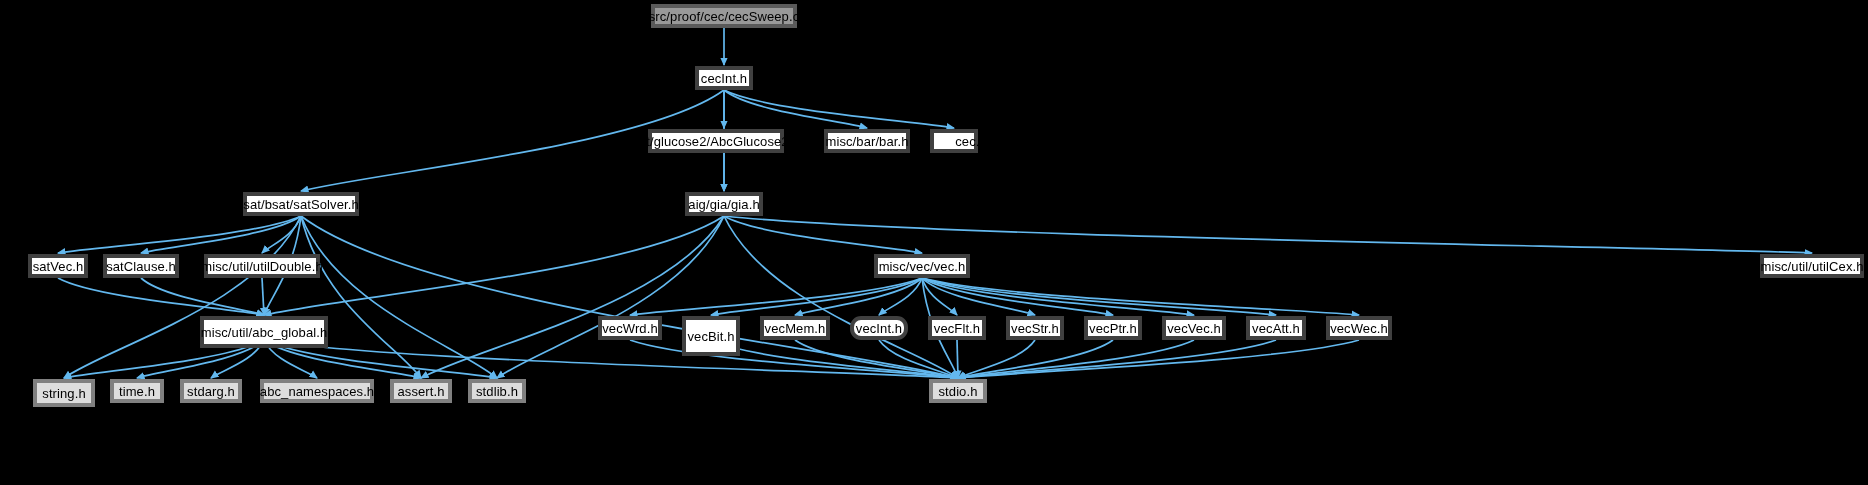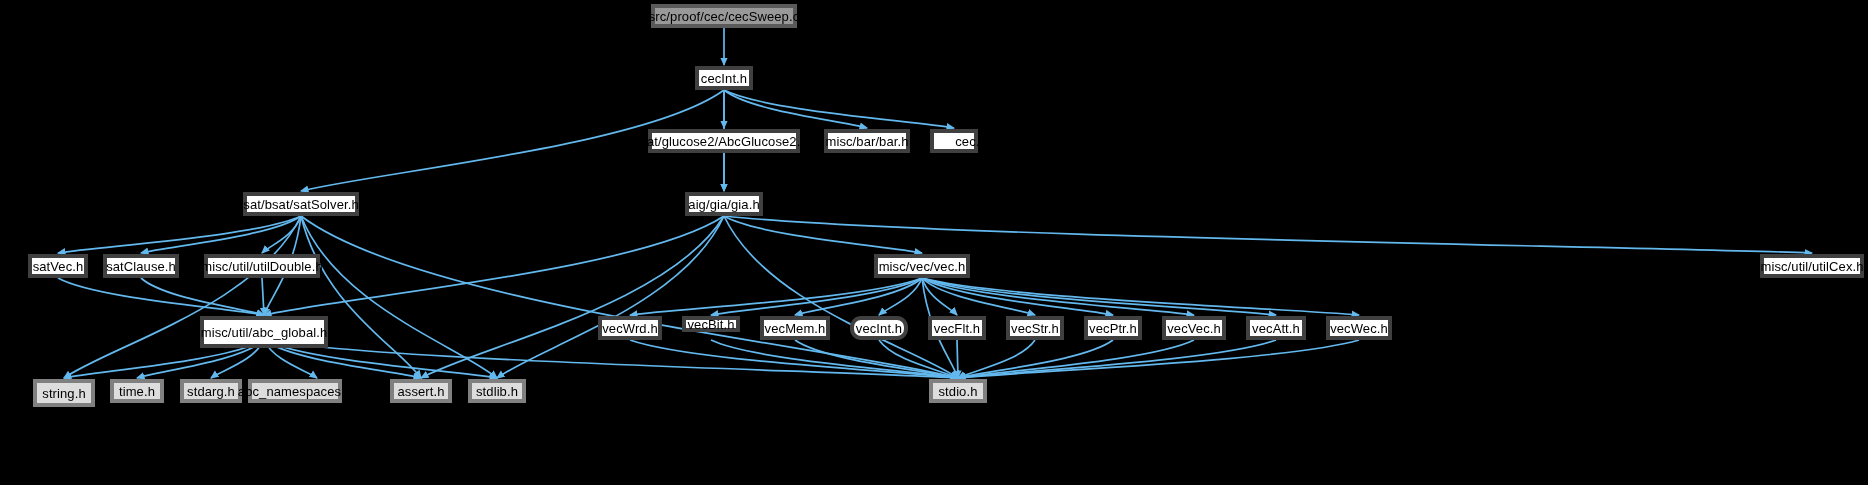--- a/index.html
+++ b/index.html
@@ -106,42 +106,42 @@
         <path d="M264,340 C254.46,360.9 221.6,370.4 211,378" marker-end="url(#ah)" stroke="#63b8ee"></path>
         <path d="M264,340 C273.54,360.9 306.4,370.4 317,378" marker-end="url(#ah)" stroke="#63b8ee"></path>
         <path d="M264,340 C292.26,360.9 389.6,370.4 421,378" marker-end="url(#ah)" stroke="#63b8ee"></path>
         <path d="M264,340 C305.94,360.9 450.4,370.4 497,378" marker-end="url(#ah)" stroke="#63b8ee"></path>
         <path d="M264,340 C388.92,360.9 819.2,370.4 958,378" marker-end="url(#ah)" stroke="#63b8ee"></path>
       </g>
   </svg>
   <div id="nodes">
       <div class="node root" style="left: 651px; top: 4px; width: 146px; height: 24px;">src/proof/cec/cecSweep.c</div>
       <div class="node" style="left: 695px; top: 66px; width: 58px; height: 24px;">cecInt.h</div>
-      <div class="node" style="left: 648px; top: 129px; width: 152px; height: 24px;">sat/glucose2/AbcGlucose2.h</div>
+      <div class="node" style="left: 648px; top: 129px; width: 136px; height: 24px;">sat/glucose2/AbcGlucose2.h</div>
       <div class="node" style="left: 824px; top: 129px; width: 86px; height: 24px;">misc/bar/bar.h</div>
       <div class="node" style="left: 930px; top: 129px; width: 48px; height: 24px; padding-left: 34px;">cec.h</div>
       <div class="node" style="left: 243px; top: 192px; width: 116px; height: 24px;">sat/bsat/satSolver.h</div>
       <div class="node" style="left: 685px; top: 192px; width: 78px; height: 24px;">aig/gia/gia.h</div>
       <div class="node" style="left: 1760px; top: 254px; width: 104px; height: 24px;">misc/util/utilCex.h</div>
       <div class="node" style="left: 28px; top: 254px; width: 60px; height: 24px;">satVec.h</div>
       <div class="node" style="left: 103px; top: 254px; width: 76px; height: 24px;">satClause.h</div>
       <div class="node" style="left: 204px; top: 254px; width: 116px; height: 24px;">misc/util/utilDouble.h</div>
       <div class="node" style="left: 874px; top: 254px; width: 96px; height: 24px;">misc/vec/vec.h</div>
       <div class="node" style="left: 200px; top: 316px; width: 128px; height: 32px;">misc/util/abc_global.h</div>
       <div class="node" style="left: 598px; top: 316px; width: 64px; height: 24px;">vecWrd.h</div>
-      <div class="node" style="left: 682px; top: 316px; width: 58px; height: 16px;">vecBit.h</div>
+      <div class="node" style="left: 682px; top: 316px; width: 58px; height: 40px;">vecBit.h</div>
       <div class="node" style="left: 760px; top: 316px; width: 70px; height: 24px;">vecMem.h</div>
       <div class="node" style="left: 850px; top: 316px; width: 58px; height: 24px; border-radius: 11px;">vecInt.h</div>
       <div class="node" style="left: 928px; top: 316px; width: 58px; height: 24px;">vecFlt.h</div>
       <div class="node" style="left: 1006px; top: 316px; width: 58px; height: 24px;">vecStr.h</div>
       <div class="node" style="left: 1084px; top: 316px; width: 58px; height: 24px;">vecPtr.h</div>
       <div class="node" style="left: 1162px; top: 316px; width: 64px; height: 24px;">vecVec.h</div>
       <div class="node" style="left: 1246px; top: 316px; width: 60px; height: 24px;">vecAtt.h</div>
       <div class="node" style="left: 1326px; top: 316px; width: 66px; height: 24px;">vecWec.h</div>
       <div class="node sys" style="left: 33px; top: 379px; width: 62px; height: 28px;">string.h</div>
       <div class="node sys" style="left: 110px; top: 379px; width: 54px; height: 24px;">time.h</div>
       <div class="node sys" style="left: 180px; top: 379px; width: 62px; height: 24px;">stdarg.h</div>
-      <div class="node sys" style="left: 248px; top: 379px; width: 94px; height: 24px;">abc_namespaces.h</div>
+      <div class="node sys" style="left: 260px; top: 379px; width: 114px; height: 24px;">abc_namespaces.h</div>
       <div class="node sys" style="left: 390px; top: 379px; width: 62px; height: 24px;">assert.h</div>
       <div class="node sys" style="left: 468px; top: 379px; width: 58px; height: 24px;">stdlib.h</div>
       <div class="node sys" style="left: 929px; top: 379px; width: 58px; height: 24px;">stdio.h</div>
     </div>
 </div>
 
 </body></html>

